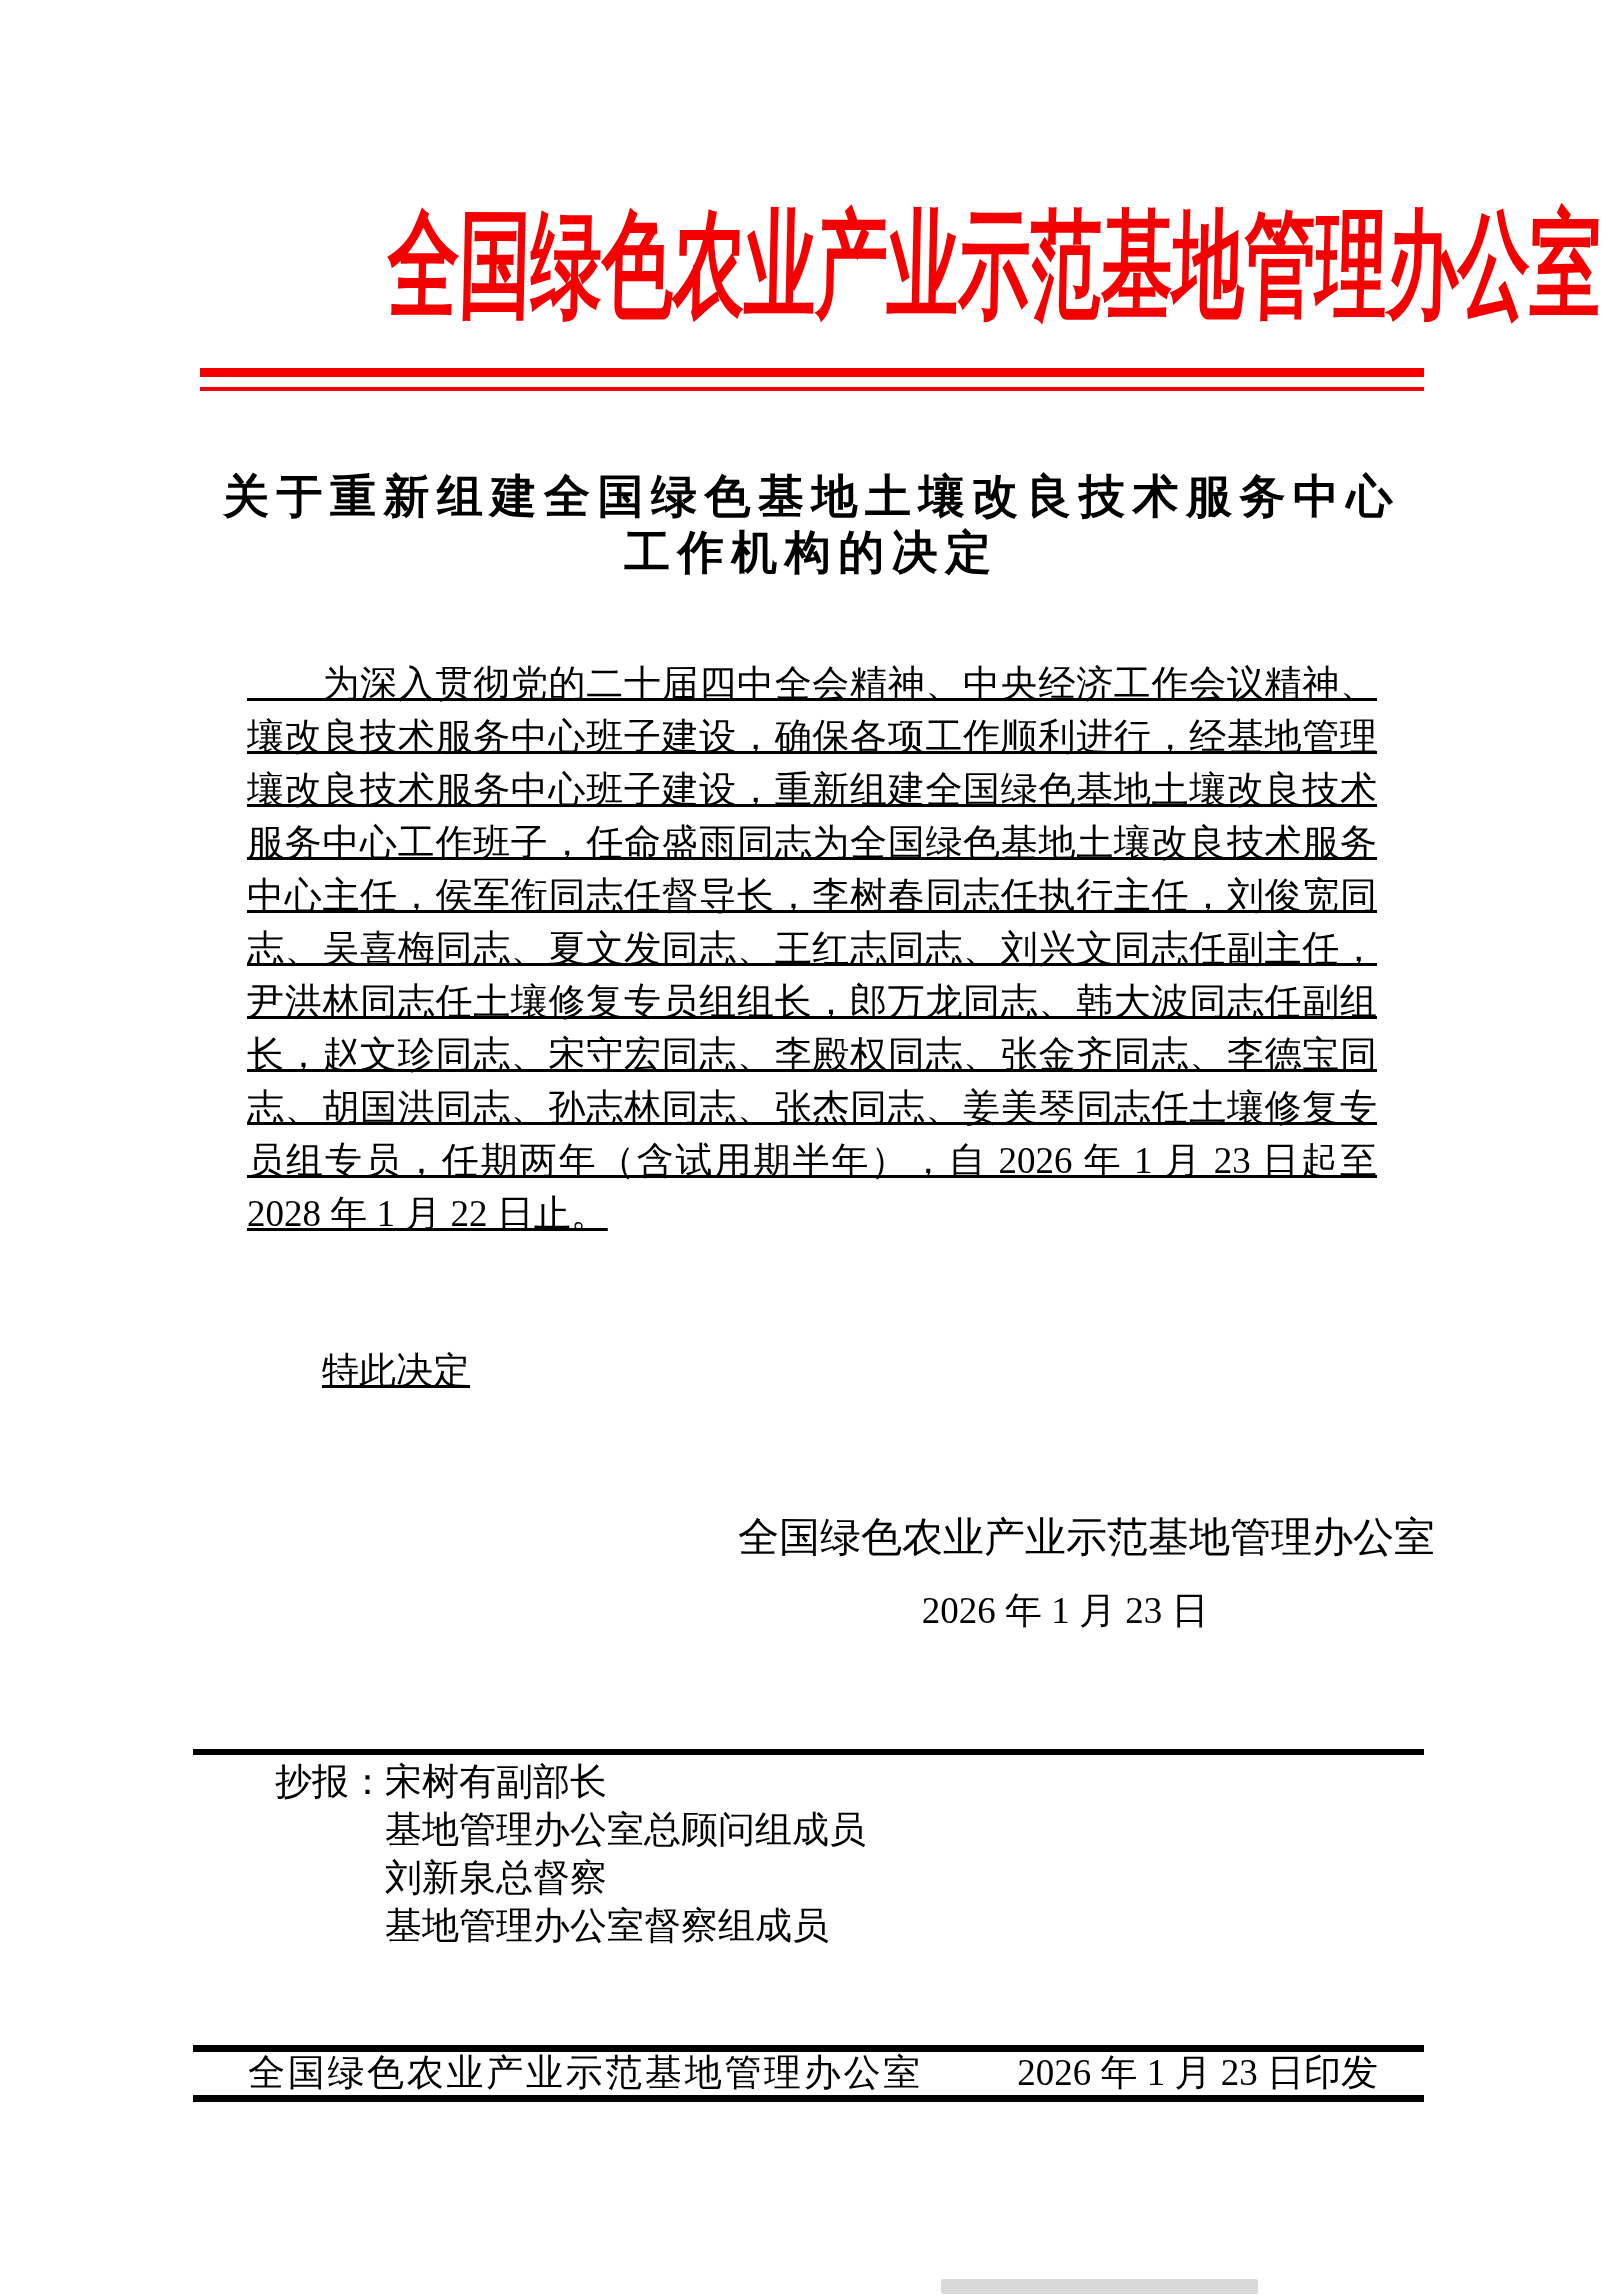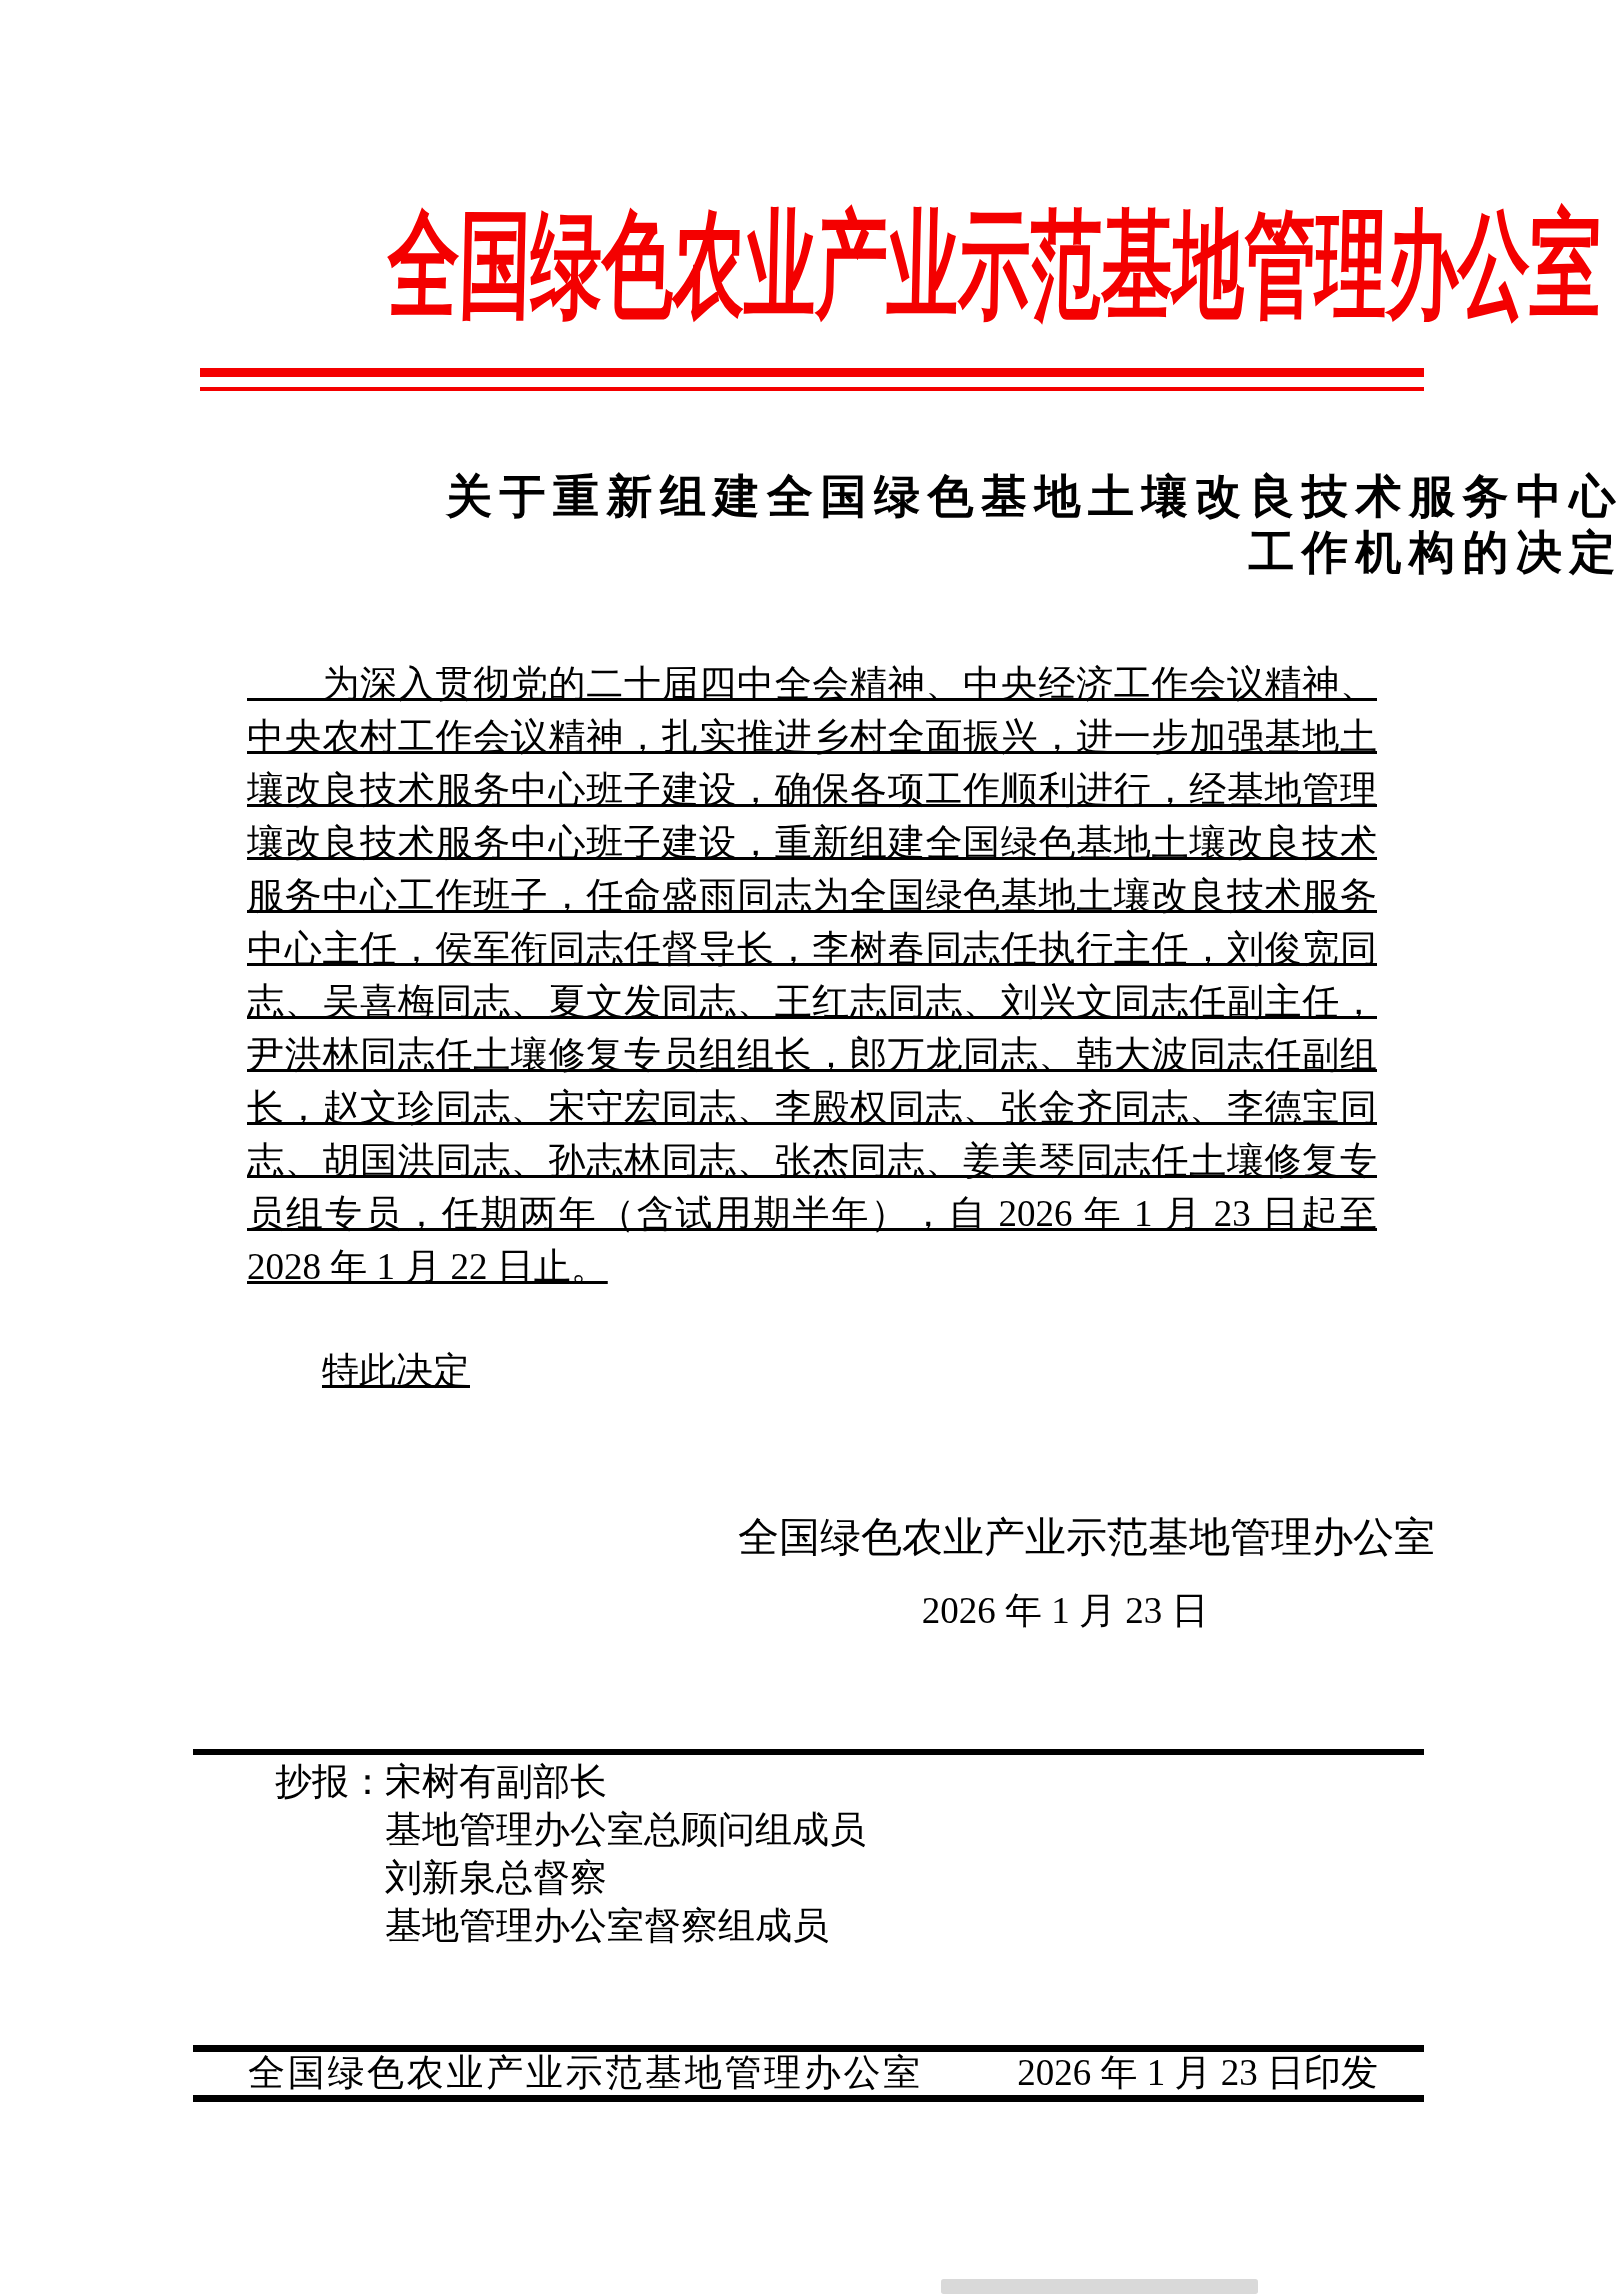--- a/index.html
+++ b/index.html
@@ -43,21 +43,21 @@
     position: absolute;
     top: 387px; left: 200px;
     width: 1224px; height: 4.1px;
     background: #f40000;
   }
   
   .doc-title {
     position: absolute;
     top: 469px; left: 0;
     width: 100%;
-    text-align: right;
+    text-align: center;
     font-size: 46px;
     font-weight: bold;
     line-height: 56px;
     letter-spacing: 7.5px;
   }
   
   .doc-body {
     position: absolute;
     top: 657px; left: 247px;
     width: 1130px;
@@ -157,21 +157,20 @@
 
   <div class="doc-title">
     <div>关于重新组建全国绿色基地土壤改良技术服务中心</div>
     <div>工作机构的决定</div>
   </div>
 
   <div class="doc-body">
 
       <div class="body-line">　　为深入贯彻党的二十届四中全会精神、中央经济工作会议精神、</div>
 
-      <div class="body-line">中央农村工作会议精神，扎实推进乡村全面振兴，进一步加强基地土</div>
 
       <div class="body-line">壤改良技术服务中心班子建设，确保各项工作顺利进行，经基地管理</div>
 
       <div class="body-line">壤改良技术服务中心班子建设，重新组建全国绿色基地土壤改良技术</div>
 
       <div class="body-line">服务中心工作班子，任命盛雨同志为全国绿色基地土壤改良技术服务</div>
 
       <div class="body-line">中心主任，侯军衔同志任督导长，李树春同志任执行主任，刘俊宽同</div>
 
       <div class="body-line">志、吴喜梅同志、夏文发同志、王红志同志、刘兴文同志任副主任，</div>

